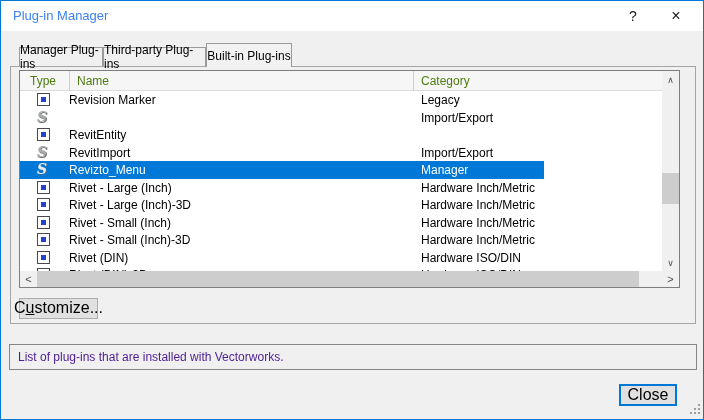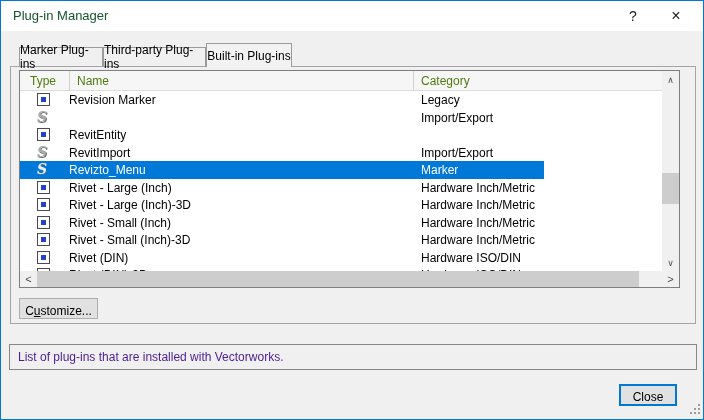--- a/index.html
+++ b/index.html
@@ -5,21 +5,21 @@
   html,body{margin:0;padding:0;background:#d4d4d4;}
   *{box-sizing:border-box;}
   .dialog{
     position:relative;width:704px;height:420px;
     border:1px solid #0078d7;background:#f0f0f0;
     font-family:"Liberation Sans",sans-serif;color:#000;
     overflow:hidden;
   }
   
   .titlebar{position:absolute;left:0;top:0;width:702px;height:30px;background:#ffffff;}
-  .title{position:absolute;left:12px;top:7px;font-size:13px;color:#14532d;}
+  .title{position:absolute;left:12px;top:7px;font-size:13px;color:#3b82f6;}
   .tb-btn{position:absolute;top:0;height:30px;display:flex;align-items:center;justify-content:center;color:#1a1a1a;cursor:default;}
   .tb-help{left:612px;width:40px;font-size:14px;}
   .tb-close{left:652px;width:46px;font-size:16px;font-weight:300;}
   
   .tab{position:absolute;display:flex;align-items:center;justify-content:center;
        font-size:12px;background:#f0f0f0;border:1px solid #9b9b9b;border-bottom:none;z-index:2;}
   .tab-1{left:18px;top:46px;width:84px;height:19px;}
   .tab-2{left:102px;top:46px;width:103px;height:19px;}
   .tab-3{left:205px;top:42px;width:86px;height:24px;background:#f2f2f2;z-index:4;}
   
@@ -50,42 +50,42 @@
   .vbar .arrow{position:absolute;left:0;width:17px;height:17px;display:flex;align-items:center;justify-content:center;
                font-size:9px;color:#505050;}
   .vbar .up{top:0;} .vbar .down{bottom:0;}
   .vthumb{position:absolute;left:0;top:102px;width:17px;height:31px;background:#cdcdcd;}
   .hbar{position:absolute;left:0;top:200px;width:659px;height:16px;background:#f0f0f0;}
   .hbar .arrow{position:absolute;top:0;width:17px;height:16px;display:flex;align-items:center;justify-content:center;
                font-size:11px;color:#505050;}
   .hbar .left{left:0;} .hbar .right{right:0;}
   .hthumb{position:absolute;left:17px;top:0;width:602px;height:16px;background:#cdcdcd;}
   
-  .btn{display:flex;align-items:flex-end;justify-content:center;font-size:12px;background:#e1e1e1;
+  .btn{display:flex;align-items:flex-start;justify-content:center;font-size:16px;background:#e1e1e1;
        border:1px solid #adadad;cursor:default;}
   .btn-customize{position:absolute;left:18px;top:297px;width:79px;height:21px;z-index:3;}
   .btn-customize .mn{text-decoration:underline;}
   .statusbox{position:absolute;left:8px;top:343px;width:688px;height:26px;border:1px solid #868686;
              display:flex;align-items:center;padding-left:8px;font-size:12px;color:#4c1d95;}
   .btn-close{position:absolute;left:618px;top:383px;width:58px;height:22px;border:2px solid #0078d7;background:#e1e1e1;}
   .grip{position:absolute;left:689px;top:403px;width:2px;height:2px;background:transparent;
         box-shadow:8px 0 #9d9d9d,4px 4px #9d9d9d,8px 4px #9d9d9d,0 8px #9d9d9d,4px 8px #9d9d9d,8px 8px #9d9d9d;}
 </style>
 </head>
 <body>
 
 <div class="dialog">
 
   <div class="titlebar">
     <span class="title">Plug-in Manager</span>
     <span class="tb-btn tb-help">?</span>
     <span class="tb-btn tb-close">×</span>
   </div>
 
-  <div class="tab tab-1">Marker Plug-ins</div>
+  <div class="tab tab-1">Manager Plug-ins</div>
   <div class="tab tab-2">Third-party Plug-ins</div>
   <div class="tab tab-3">Built-in Plug-ins</div>
 
   <div class="pane"></div>
 
   <div class="listbox">
     <div class="lv-header">
       <span class="h-label h-type">Type</span>
       <span class="h-sep h-sep1"></span>
       <span class="h-label h-name">Name</span>
@@ -113,21 +113,21 @@
           <span class="c-cat"></span>
         </div>
         <div class="lv-row">
           <span class="c-icon icon-script">S</span>
           <span class="c-name">RevitImport</span>
           <span class="c-cat">Import/Export</span>
         </div>
         <div class="lv-row sel">
           <span class="c-icon icon-script">S</span>
           <span class="c-name">Revizto_Menu</span>
-          <span class="c-cat">Marker</span>
+          <span class="c-cat">Manager</span>
         </div>
         <div class="lv-row">
           <span class="c-icon icon-menu">
             <span class="dot"></span>
           </span>
           <span class="c-name">Rivet - Large (Inch)</span>
           <span class="c-cat">Hardware Inch/Metric</span>
         </div>
         <div class="lv-row">
           <span class="c-icon icon-menu">

